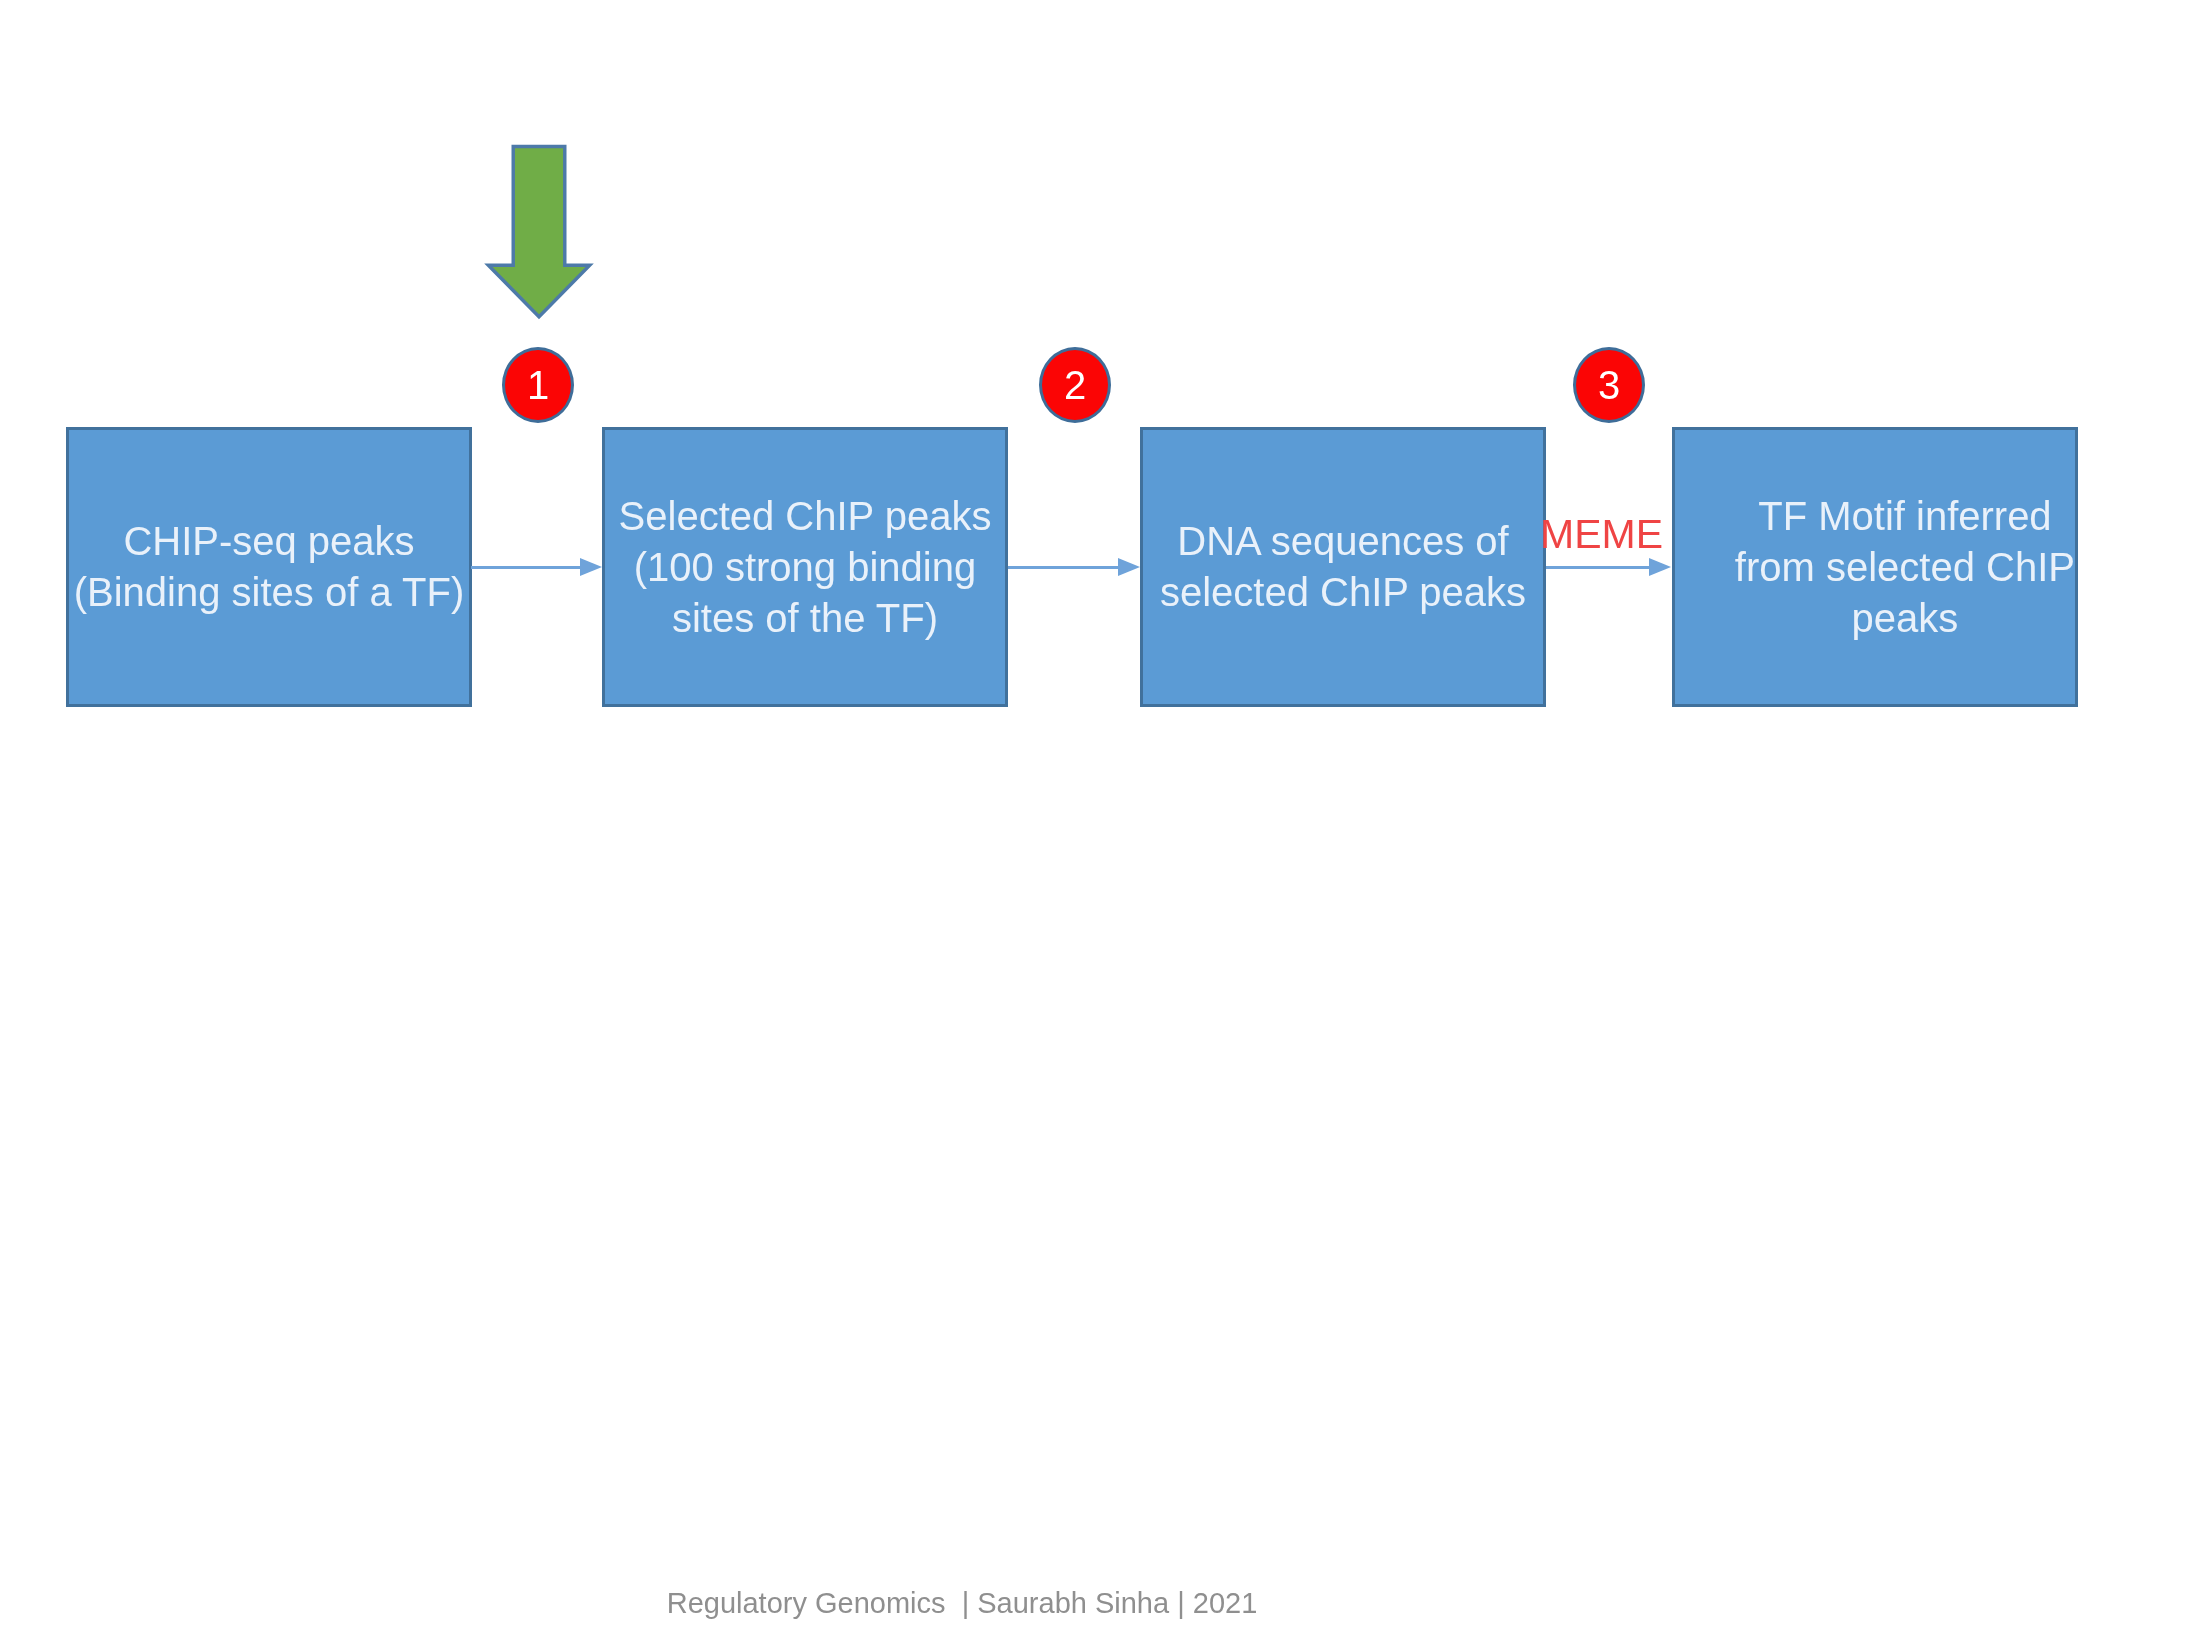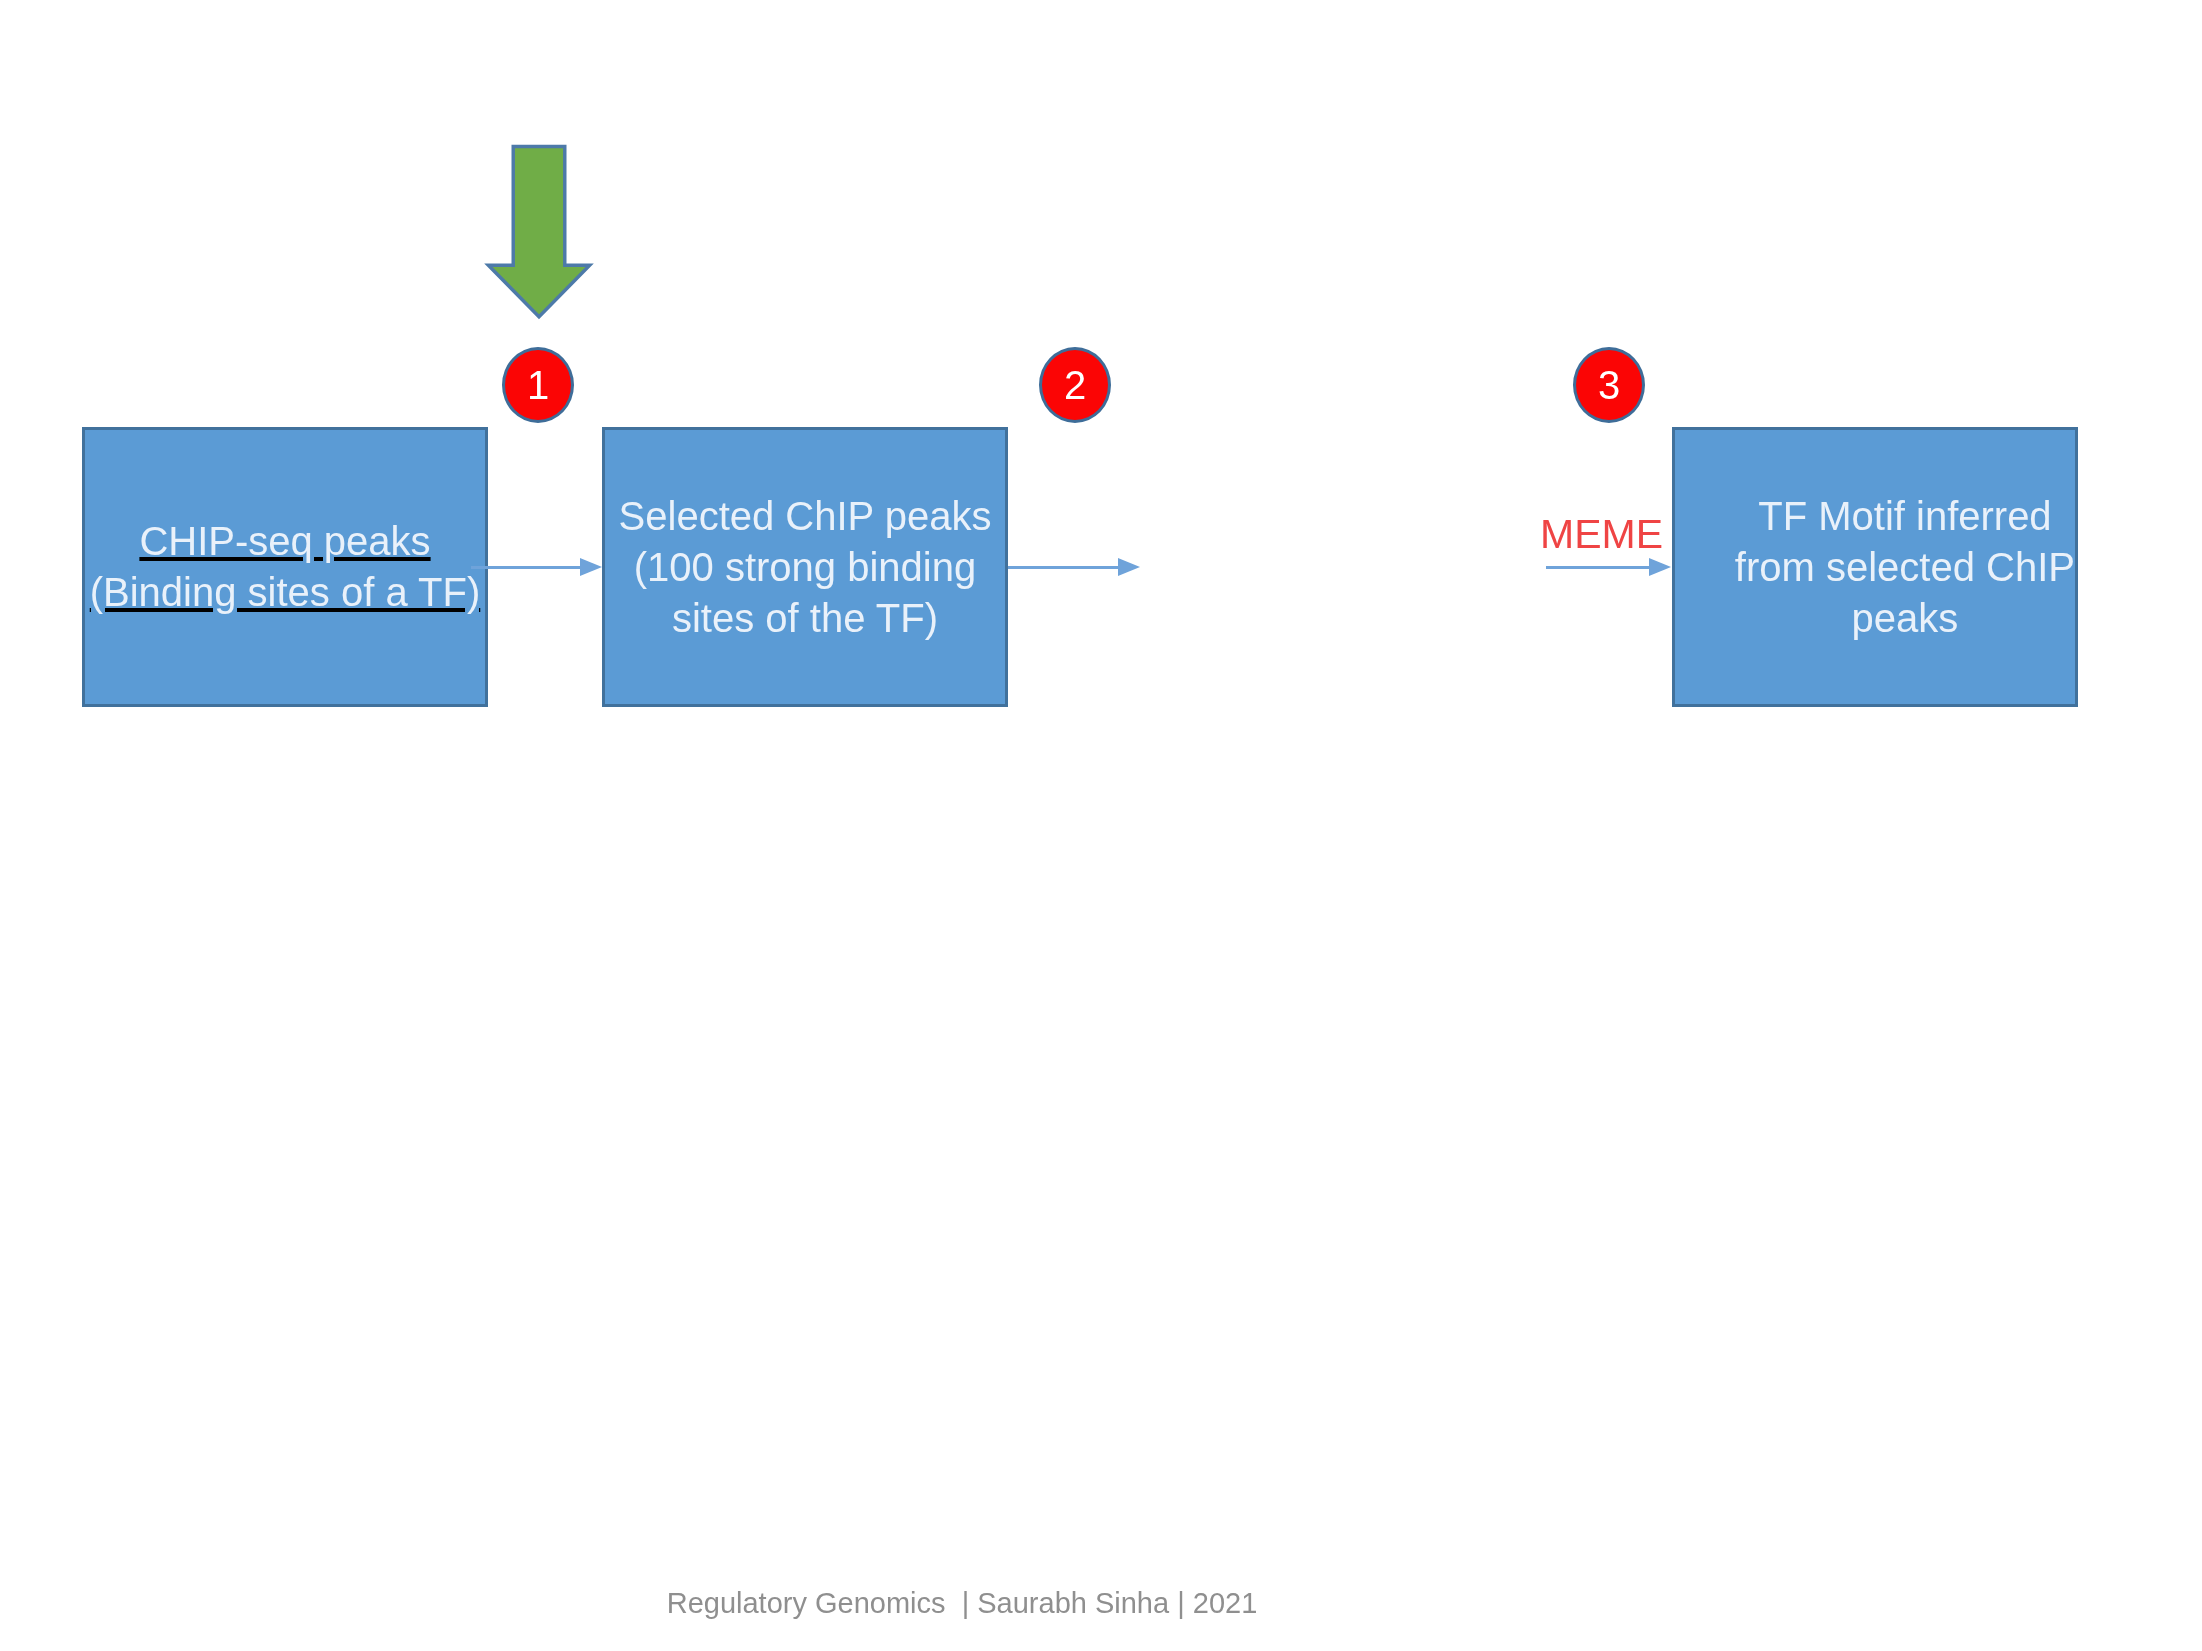--- a/index.html
+++ b/index.html
@@ -29,21 +29,21 @@
     align-items: center;
     justify-content: center;
     text-align: center;
   }
   .box-label {
     white-space: pre-line;
     color: #e9f1fa;
     font-size: 40px;
     line-height: 51px;
   }
-  #box-1 { left: 82px; text-decoration: underline; }
+  #box-1 { left: 66px; }
   #box-2 { left: 602px; }
   #box-3 { left: 1140px; }
   #box-4 { left: 1672px; justify-content: flex-end; }
 
   
   .step-badge {
     position: absolute;
     top: 347px;
     width: 72px;
     height: 76px;
@@ -136,20 +136,24 @@
 
   <div class="flow-box" id="box-1">
     <div class="box-label">CHIP-seq peaks
 (Binding sites of a TF)</div>
   </div>
   <div class="flow-box" id="box-2">
     <div class="box-label">Selected ChIP peaks
 (100 strong binding
 sites of the TF)</div>
   </div>
+  <div class="flow-box" id="box-3">
+    <div class="box-label">DNA sequences of
+selected ChIP peaks</div>
+  </div>
   <div class="flow-box" id="box-4">
     <div class="box-label">TF Motif inferred
 from selected ChIP
 peaks</div>
   </div>
 
   <div class="connector" id="connector-1">
     <div class="line"></div>
     <div class="head"></div>
   </div>

